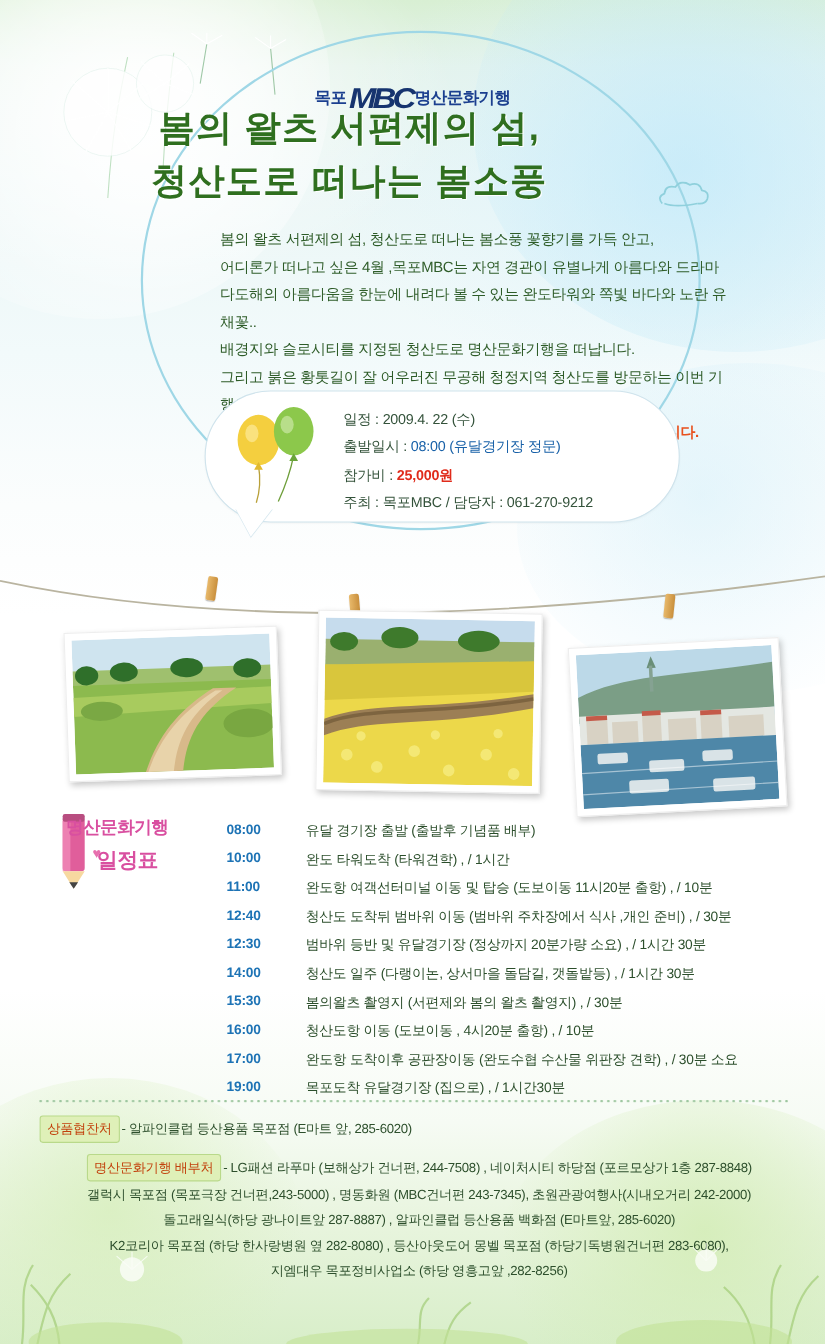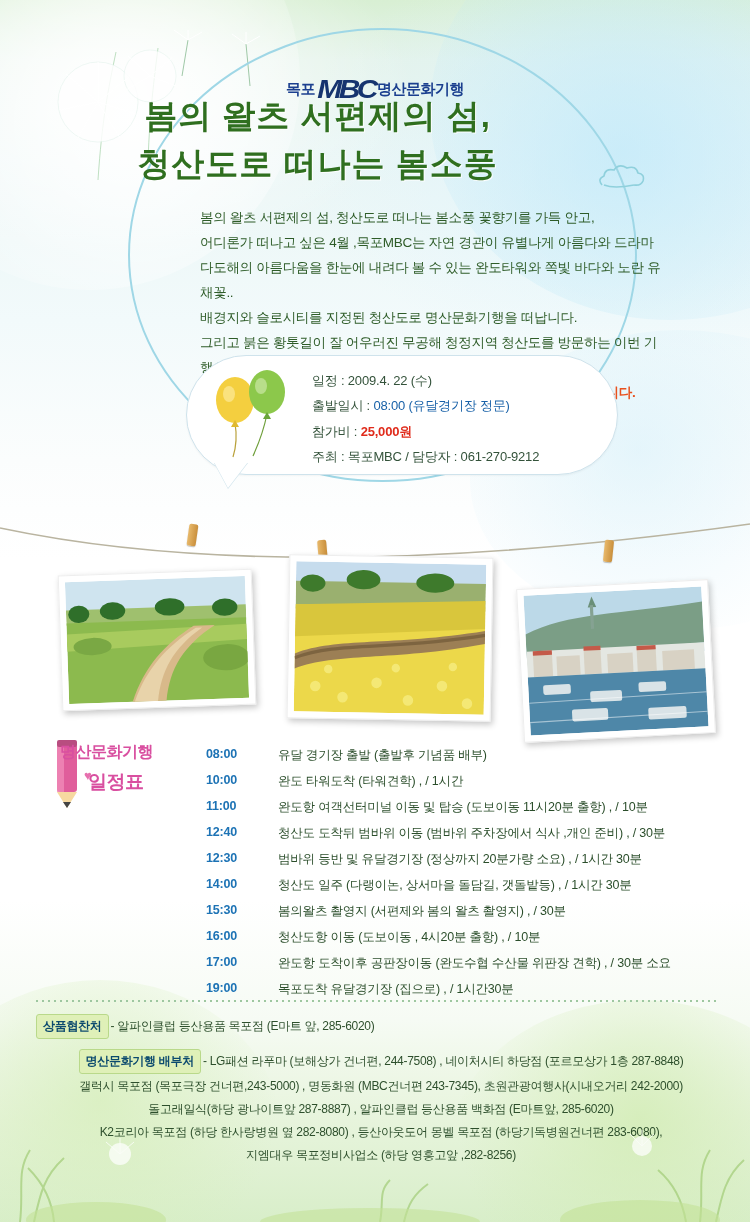--- a/index.html
+++ b/index.html
@@ -297,22 +297,22 @@
     color: #2d4f2c;
     line-height: 1.75;
     letter-spacing: -0.3px;
   }
   .tag {
     display: inline-block;
     background: #dff0b8;
     border: 1px solid #b9d98a;
     border-radius: 3px;
     padding: 1px 6px;
-    font-weight: bold;
-    color: #0c4a6e;
+    font-weight: normal;
+    color: #c2410c;
     margin-right: 2px;
   }
   .sponsor-line { margin-bottom: 2px; }
   .block2 { margin-top: 10px; text-align: center; }
 
   .dandelion { position: absolute; pointer-events: none; }
 </style>
 </head>
 <body>
 

